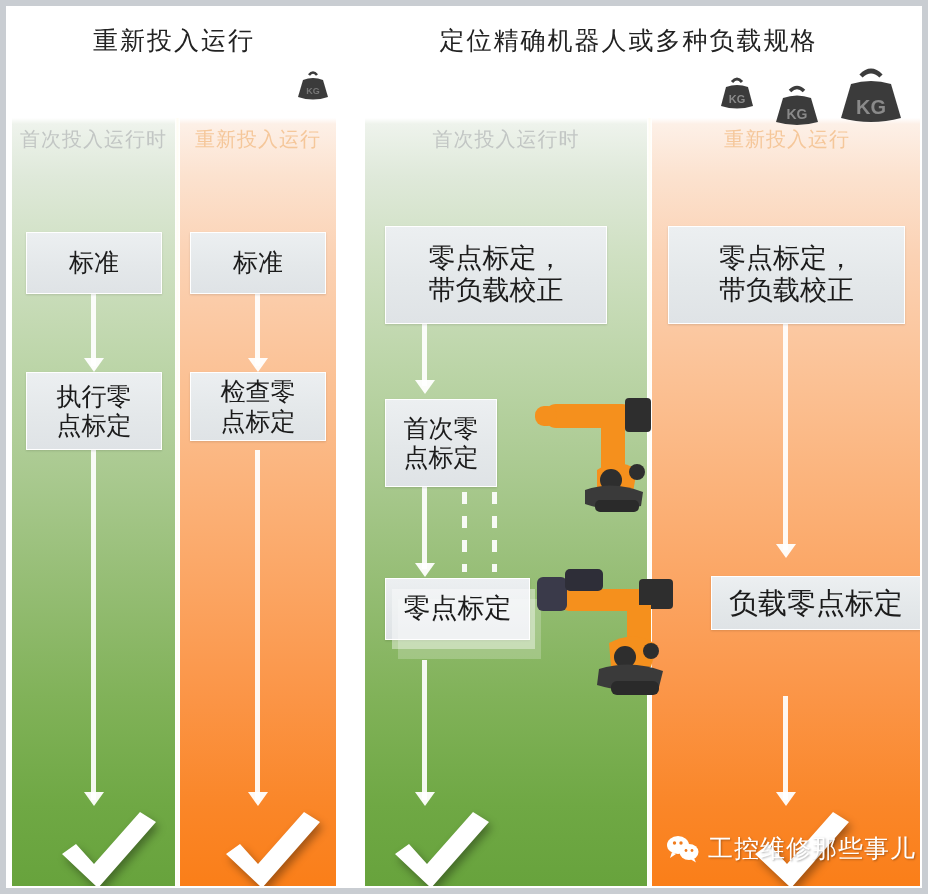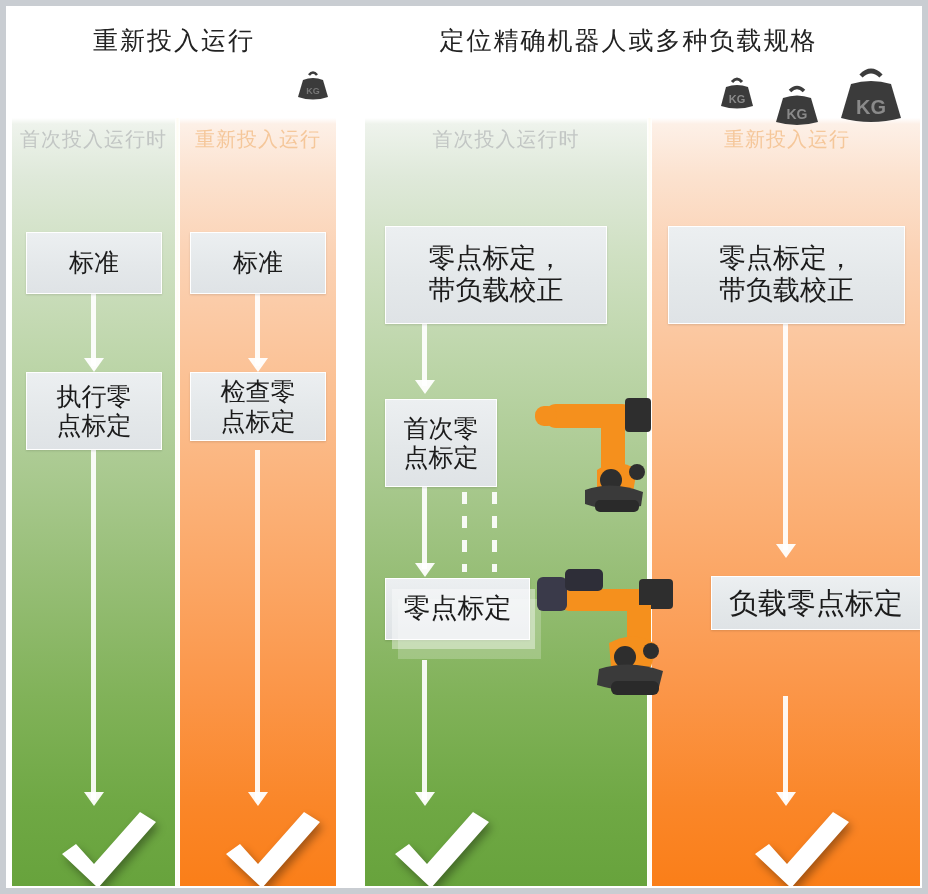--- a/index.html
+++ b/index.html
@@ -299,14 +299,29 @@
     <div class="line" style="left:418px;top:690px;height:104px;"></div>
     <div class="arrowhead" style="left:411px;top:786px;"></div>
 
     <div class="check" style="left:380px;top:792px;">
       <svg width="110" height="96" viewBox="0 0 110 96">
         <path d="M10 56 L24 46 L42 66 L88 14 L104 24 L46 90 Z" fill="#ffffff"></path>
       </svg>
     </div>
   </div>
 
+  <div class="watermark" style="left:660px;top:826px;">
+    <span class="wechat-ico">
+      <svg width="34" height="28" viewBox="0 0 34 28">
+        <ellipse cx="12" cy="10" rx="11" ry="9" fill="#ffffff"></ellipse>
+        <path d="M6 17 L4 23 L10 19 Z" fill="#ffffff"></path>
+        <circle cx="8.5" cy="8" r="1.7" fill="#f07c1f"></circle>
+        <circle cx="15" cy="8" r="1.7" fill="#f07c1f"></circle>
+        <ellipse cx="23" cy="17" rx="9.5" ry="8" fill="#ffffff"></ellipse>
+        <path d="M28 23 L30 27.5 L25 24.5 Z" fill="#ffffff"></path>
+        <circle cx="20" cy="15.5" r="1.4" fill="#f07c1f"></circle>
+        <circle cx="26" cy="15.5" r="1.4" fill="#f07c1f"></circle>
+      </svg>
+    </span>
+    <span>工控维修那些事儿</span>
+  </div>
 
 </div>
 
 </body></html>

